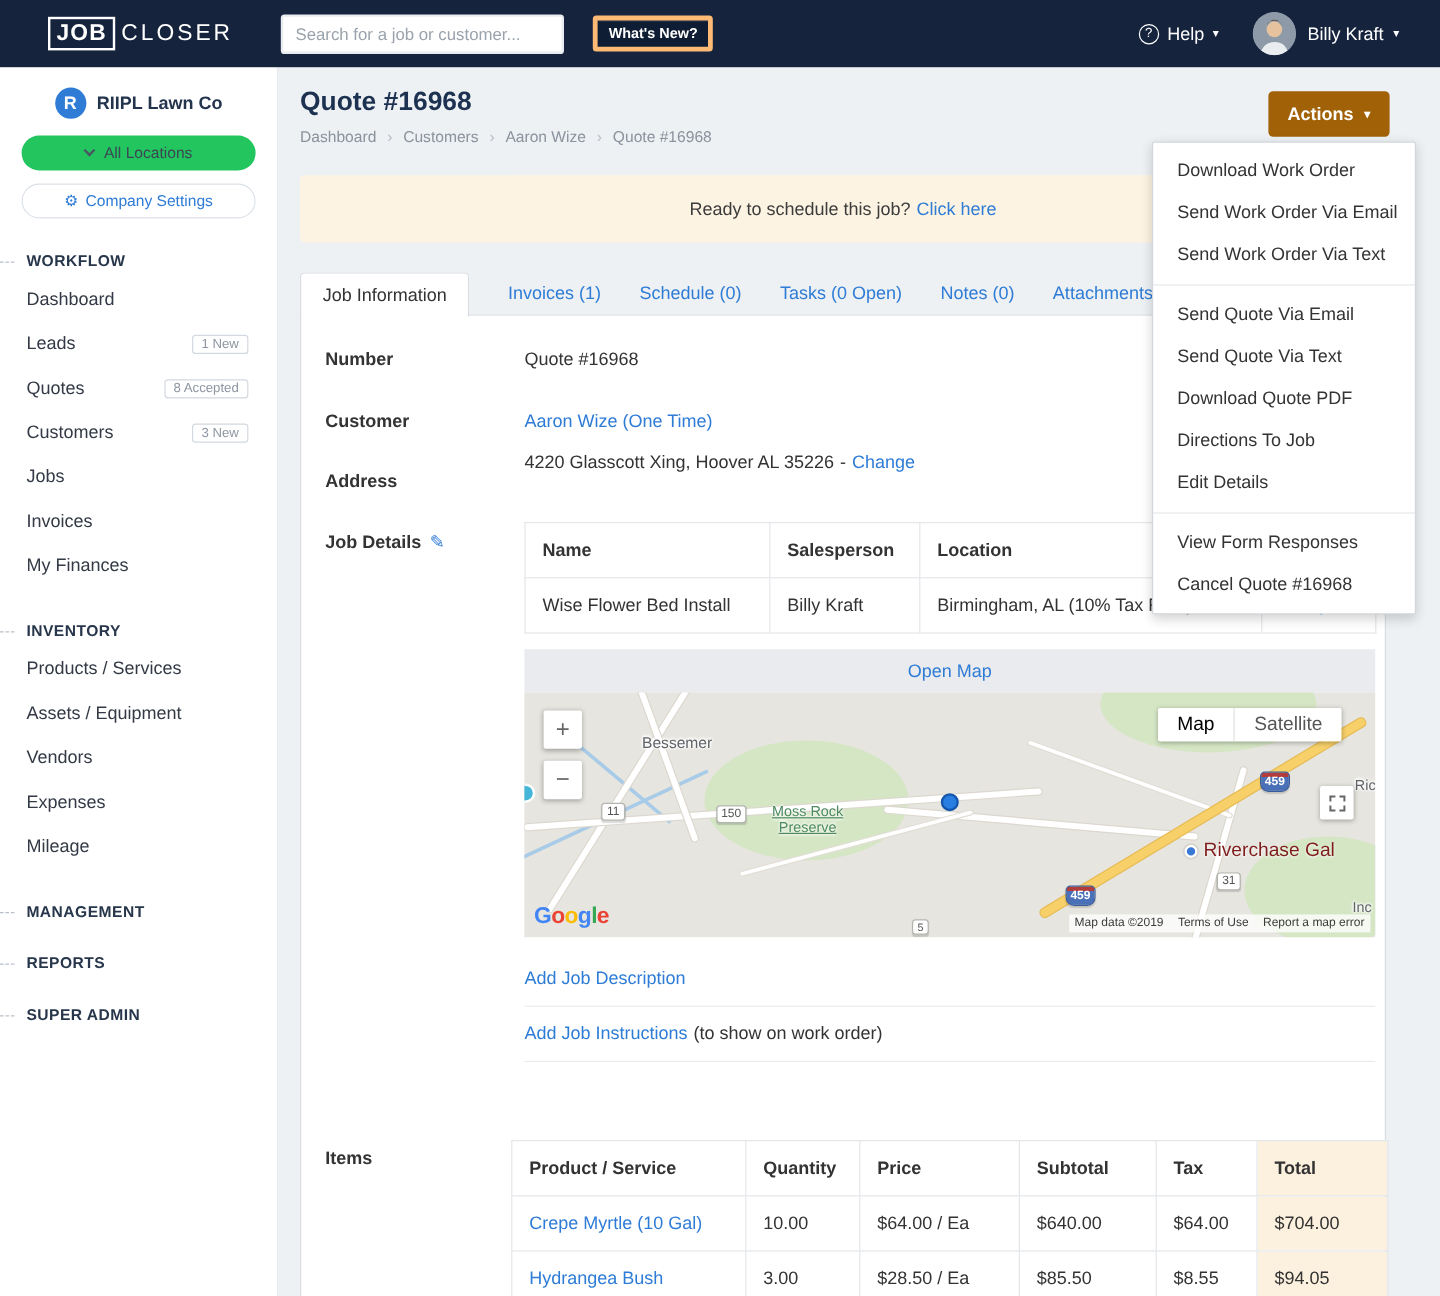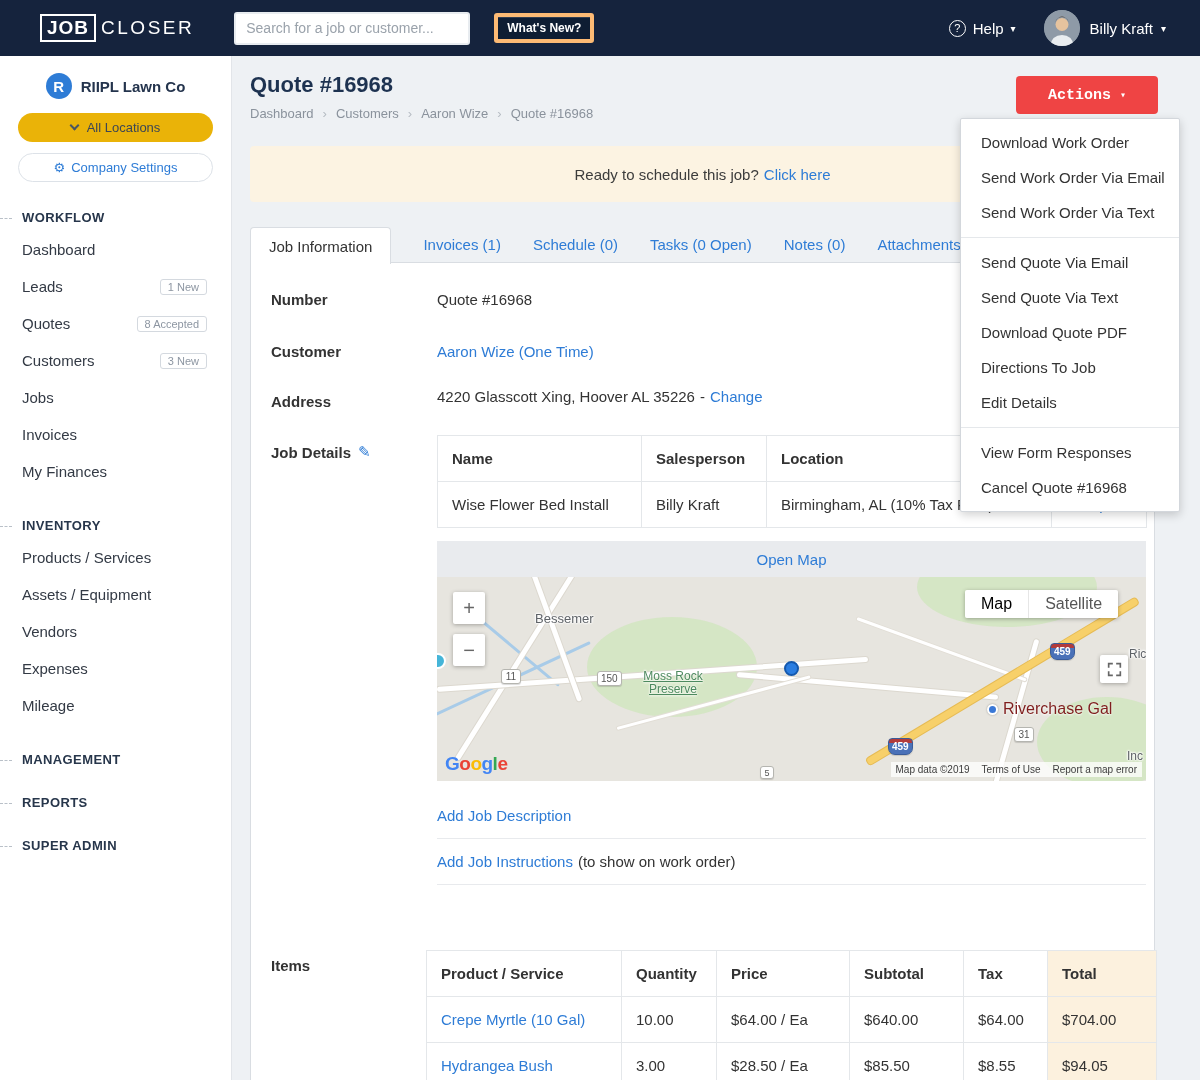--- a/index.html
+++ b/index.html
@@ -34,39 +34,39 @@
 
   
   .sidebar { position:absolute; top:56px; left:0; width:232px; height:1024px; background:#fff;
              border-right:1px solid #e2e5e9; z-index:10; overflow:hidden; }
   .company-row { display:flex; align-items:center; justify-content:center; gap:9px; padding-top:17px; }
   .company-logo { width:26px; height:26px; border-radius:50%; background:#2e7cd6; color:#fff;
                   font-weight:bold; font-size:15px; display:flex; align-items:center; justify-content:center; }
   .company-name { font-size:15px; font-weight:bold; color:#24344d; }
   .pill { margin:0 18px; height:29px; border-radius:15px; display:flex; align-items:center;
           justify-content:center; font-size:13px; cursor:pointer; }
-  .pill-locations { background:#eab308; color:#3c4654; gap:9px; margin-top:14px; }
+  .pill-locations { background:#22c55e; color:#3c4654; gap:9px; margin-top:14px; }
   .chev-down { width:7px; height:7px; border-left:2px solid #4a5562; border-bottom:2px solid #4a5562;
                transform:rotate(-45deg); margin-top:-4px; }
   .pill-settings { background:#fff; border:1px solid #dde2e8; color:#2e7cd6; gap:6px; margin-top:11px; }
   .gear { font-size:13px; }
   .side-section { position:relative; margin-top:28px; margin-bottom:6px; padding-left:22px; font-size:13px;
                   font-weight:bold; color:#27364b; letter-spacing:.4px; }
   .side-section::before { content:""; position:absolute; left:0; top:8px; width:12px; border-top:1px dashed #b9c0c8; }
   .side-item { display:flex; align-items:center; padding:10px 24px 10px 22px; font-size:15px;
                color:#333a45; cursor:pointer; }
   .side-badge { margin-left:auto; font-size:11px; color:#8d96a2; border:1px solid #d4d9df;
                 border-radius:3px; padding:1px 7px; background:#fff; }
 
   
   .main { position:absolute; top:56px; left:232px; width:968px; height:1024px; background:#eef1f4; overflow:hidden; }
   .page-title { position:absolute; left:18px; top:16px; font-size:22px; font-weight:bold; color:#1d3250; }
-  .actions-btn { position:absolute; right:42px; top:20px; height:38px; padding:0 32px; background:#ef4444;
+  .actions-btn { position:absolute; right:42px; top:20px; height:38px; padding:0 16px; background:#a16207;
                  color:#fff; font-size:15px; font-weight:bold; border-radius:4px; display:flex;
-                 align-items:center; gap:9px; border:none; cursor:pointer; font-family:Liberation Mono, monospace; }
+                 align-items:center; gap:9px; border:none; cursor:pointer; font-family:Liberation Sans, sans-serif; }
   .breadcrumb { position:absolute; left:18px; top:103px; font-size:13px; color:#8a929c; display:flex;
                 gap:9px; align-items:center; }
   .crumb { cursor:pointer; }
   .crumb-sep { color:#b6bcc3; }
   .banner { position:absolute; left:18px; top:90px; width:905px; height:56px; background:#fcf3e2;
             border-radius:4px; display:flex; align-items:center; justify-content:center; gap:5px;
             color:#3c3c3c; }
   .breadcrumb { top:50px; }
   .banner { top:90px; }
   .banner .link { }
@@ -277,21 +277,21 @@
   </div>
 
   <div class="card">
     <div class="lab" style="top:28px">Number</div>
     <div class="val" style="top:28px">Quote #16968</div>
 
     <div class="lab" style="top:80px">Customer</div>
     <div class="val link" style="top:80px">Aaron Wize (One Time)</div>
 
     <div class="lab" style="top:130px">Address</div>
-    <div class="val" style="top:125px; display:flex; gap:5px;">
+    <div class="val" style="top:114px; display:flex; gap:5px;">
       <span>4220 Glasscott Xing, Hoover AL 35226</span>
       <span>-</span>
       <span class="link">Change</span>
     </div>
 
     <div class="lab" style="top:180px; display:flex; gap:7px; align-items:center;">
       <span>Job Details</span>
       <span class="link" style="font-weight:normal">✎</span>
     </div>
 

